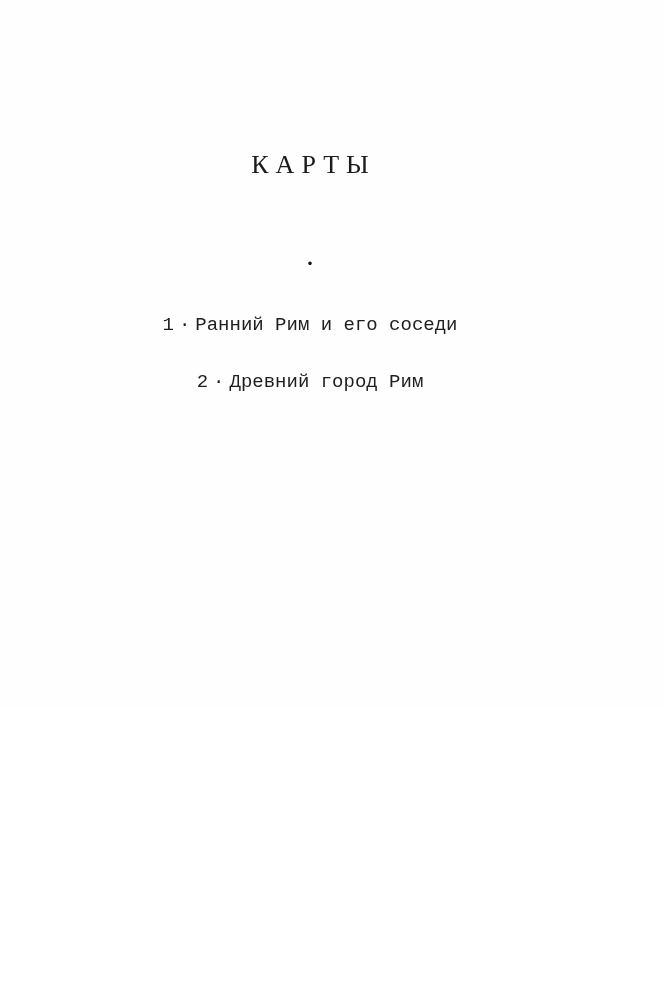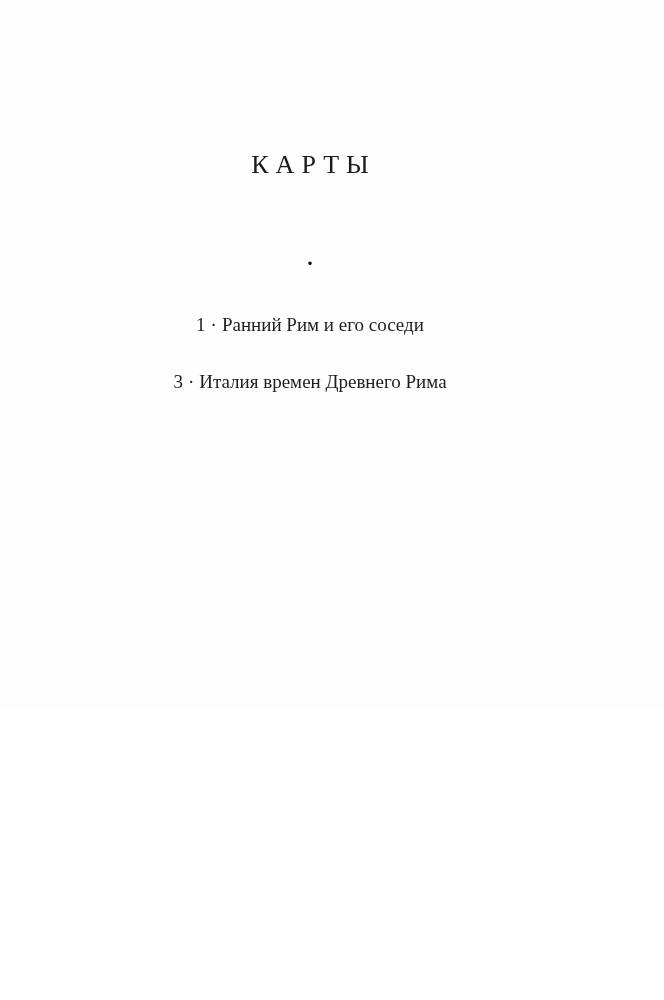--- a/index.html
+++ b/index.html
@@ -35,20 +35,21 @@
   .dot {
     margin-top: 70px;
     font-size: 30px;
     line-height: 26px;
     color: #111111;
   }
   .map-list {
     list-style: none;
     margin: 36px 0 0 0;
     padding: 0;
+    font-family: Liberation Mono, monospace;
   }
   .map-item {
     font-size: 19px;
     line-height: 26px;
     margin-bottom: 31px;
     color: #1e1e1e;
   }
   .item-number {
     margin-right: 5px;
   }
@@ -65,22 +66,22 @@
     <h1 class="title">КАРТЫ</h1>
 
     <div class="dot">·</div>
 
     <ol class="map-list">
 
       <li class="map-item">
         <span class="item-number">1</span><span class="item-sep">·</span><span>Ранний Рим и его соседи</span>
       </li>
 
+      <li class="map-item">
+        <span class="item-number">2</span><span class="item-sep">·</span><span>Древний город Рим</span>
+      </li>
 
-      <li class="map-item">
-        <span class="item-number">3</span><span class="item-sep">·</span><span>Италия времен Древнего Рима</span>
-      </li>
 
 
 
     </ol>
   </div>
 </div>
 
 </body></html>

